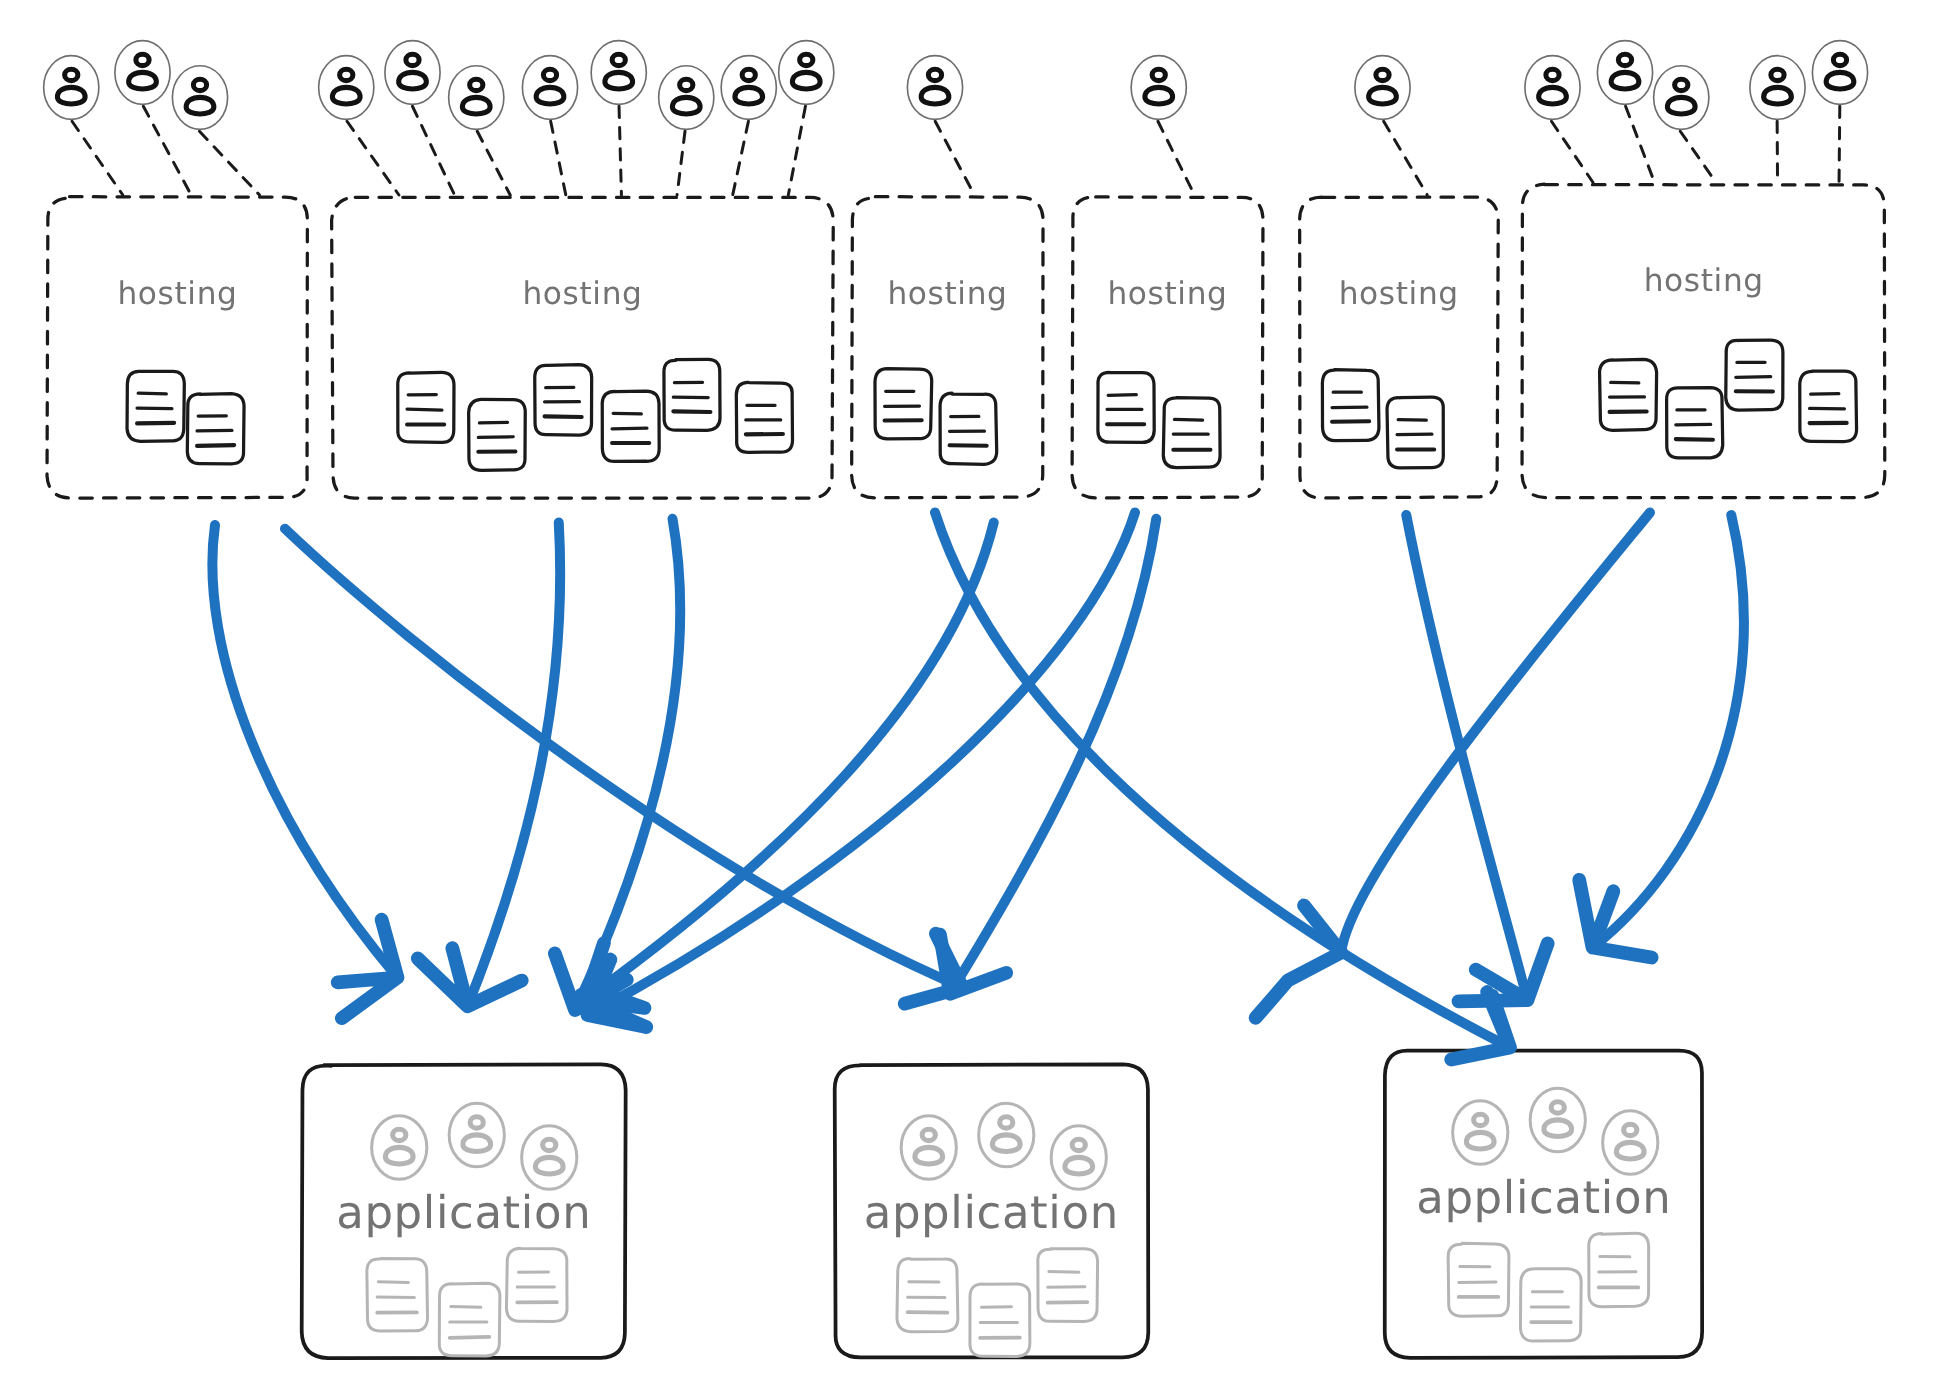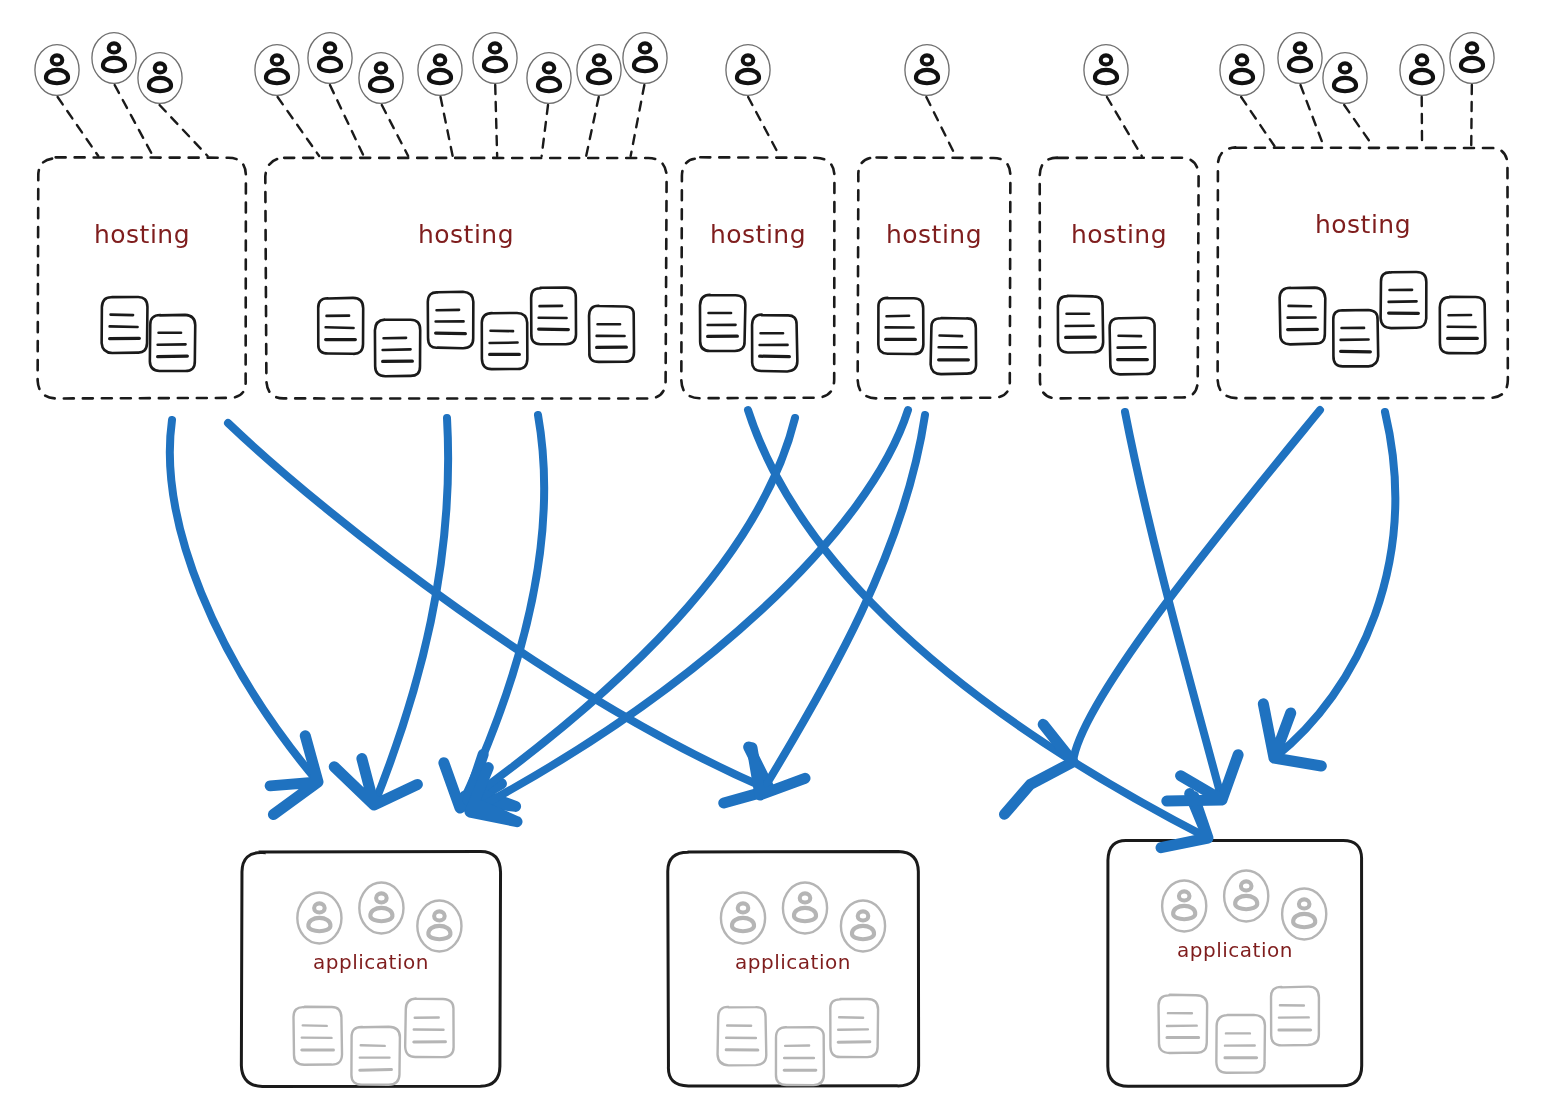--- a/index.html
+++ b/index.html
@@ -4,28 +4,28 @@
 <style>
   html,body{margin:0;padding:0;background:#ffffff;}
   body{width:1558px;height:1118px;overflow:hidden;
        font-family:"DejaVu Sans", sans-serif;}
   #canvas{position:relative;width:1558px;height:1118px;background:#fff;}
   .layer{position:absolute;left:0;top:0;width:1558px;height:1118px;}
   .label{
     position:absolute;
     font-family:"DejaVu Sans", sans-serif;
     font-size:25px;
-    color:#7f1d1d;
+    color:#737373;
     white-space:nowrap;
     letter-spacing:0.5px;
     transform:translateX(-50%);
     font-weight:400;
     text-align:center;
   }
-  .applabel{font-size:20px;}
+  .applabel{font-size:36px;}
 </style>
 </head>
 <body>
 
 <div id="canvas">
 
   <svg class="layer" viewBox="0 0 1558 1118" xmlns="http://www.w3.org/2000/svg">
     <g id="user-links" stroke="#1a1a1a" stroke-width="2.4" stroke-dasharray="9 8" fill="none" stroke-linecap="round">
         <path d="M 57.61617946700015 97 L 98.26666666666667 156"></path>
         <path d="M 114.66015529709875 85 L 152.93333333333334 156"></path>

